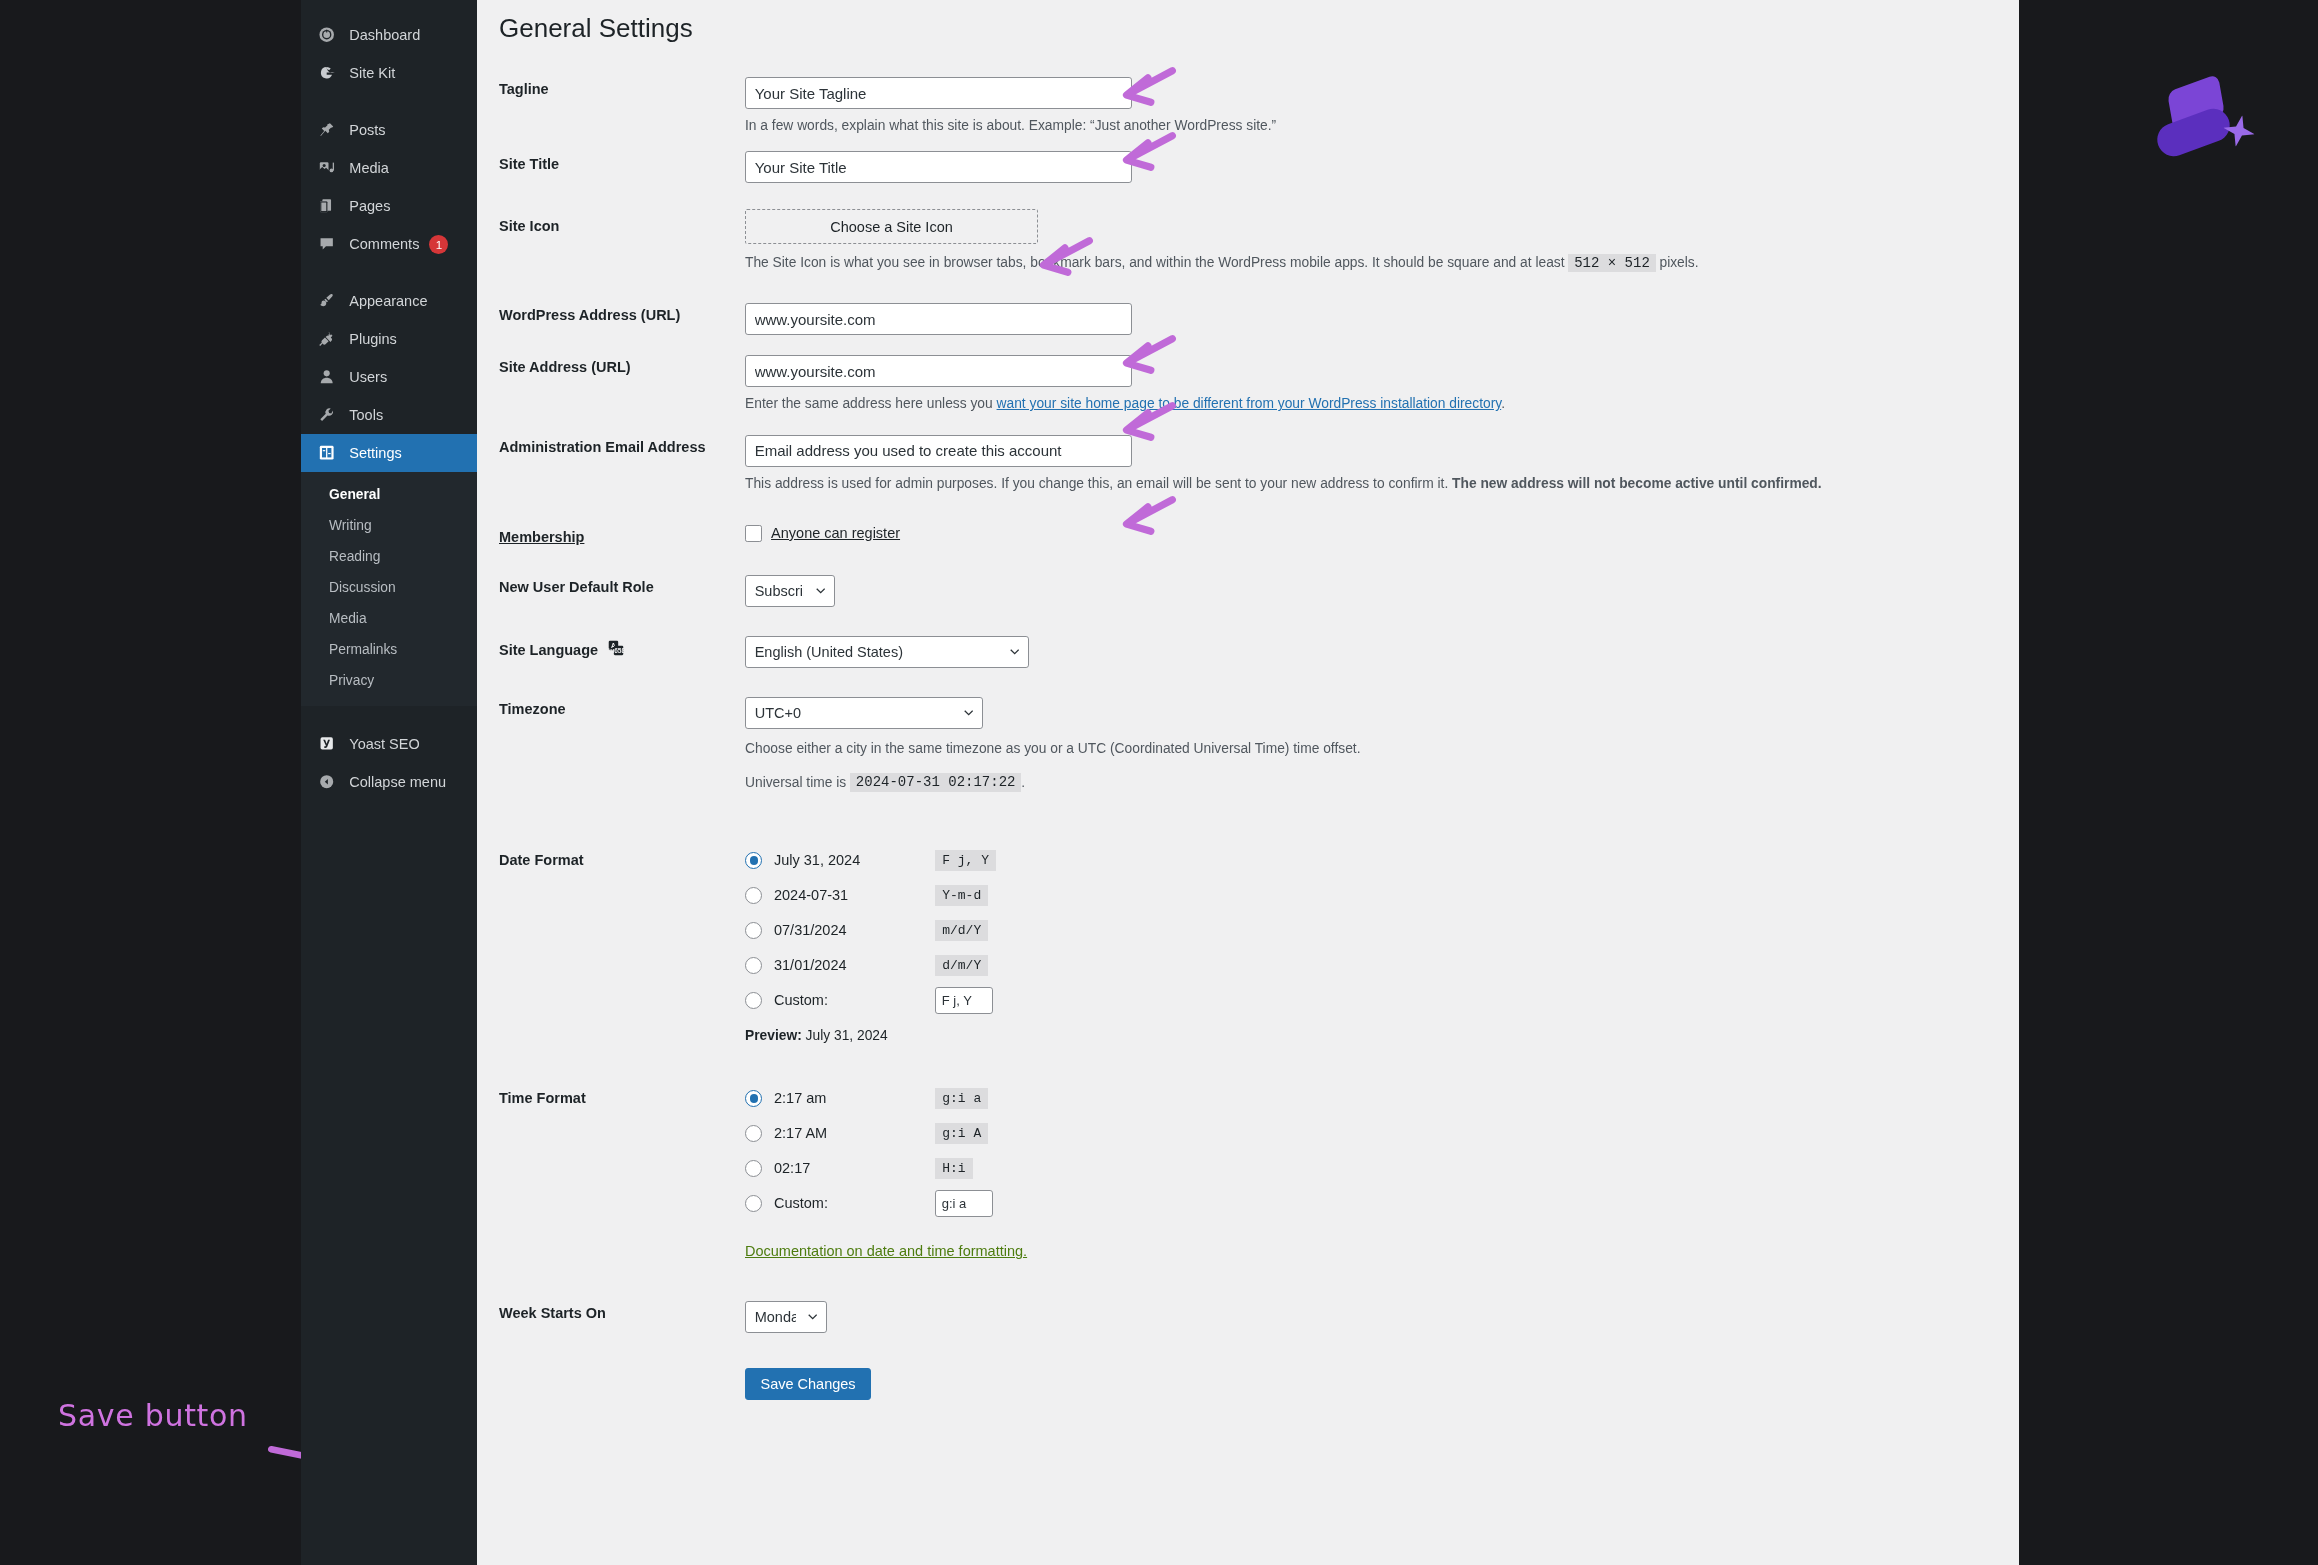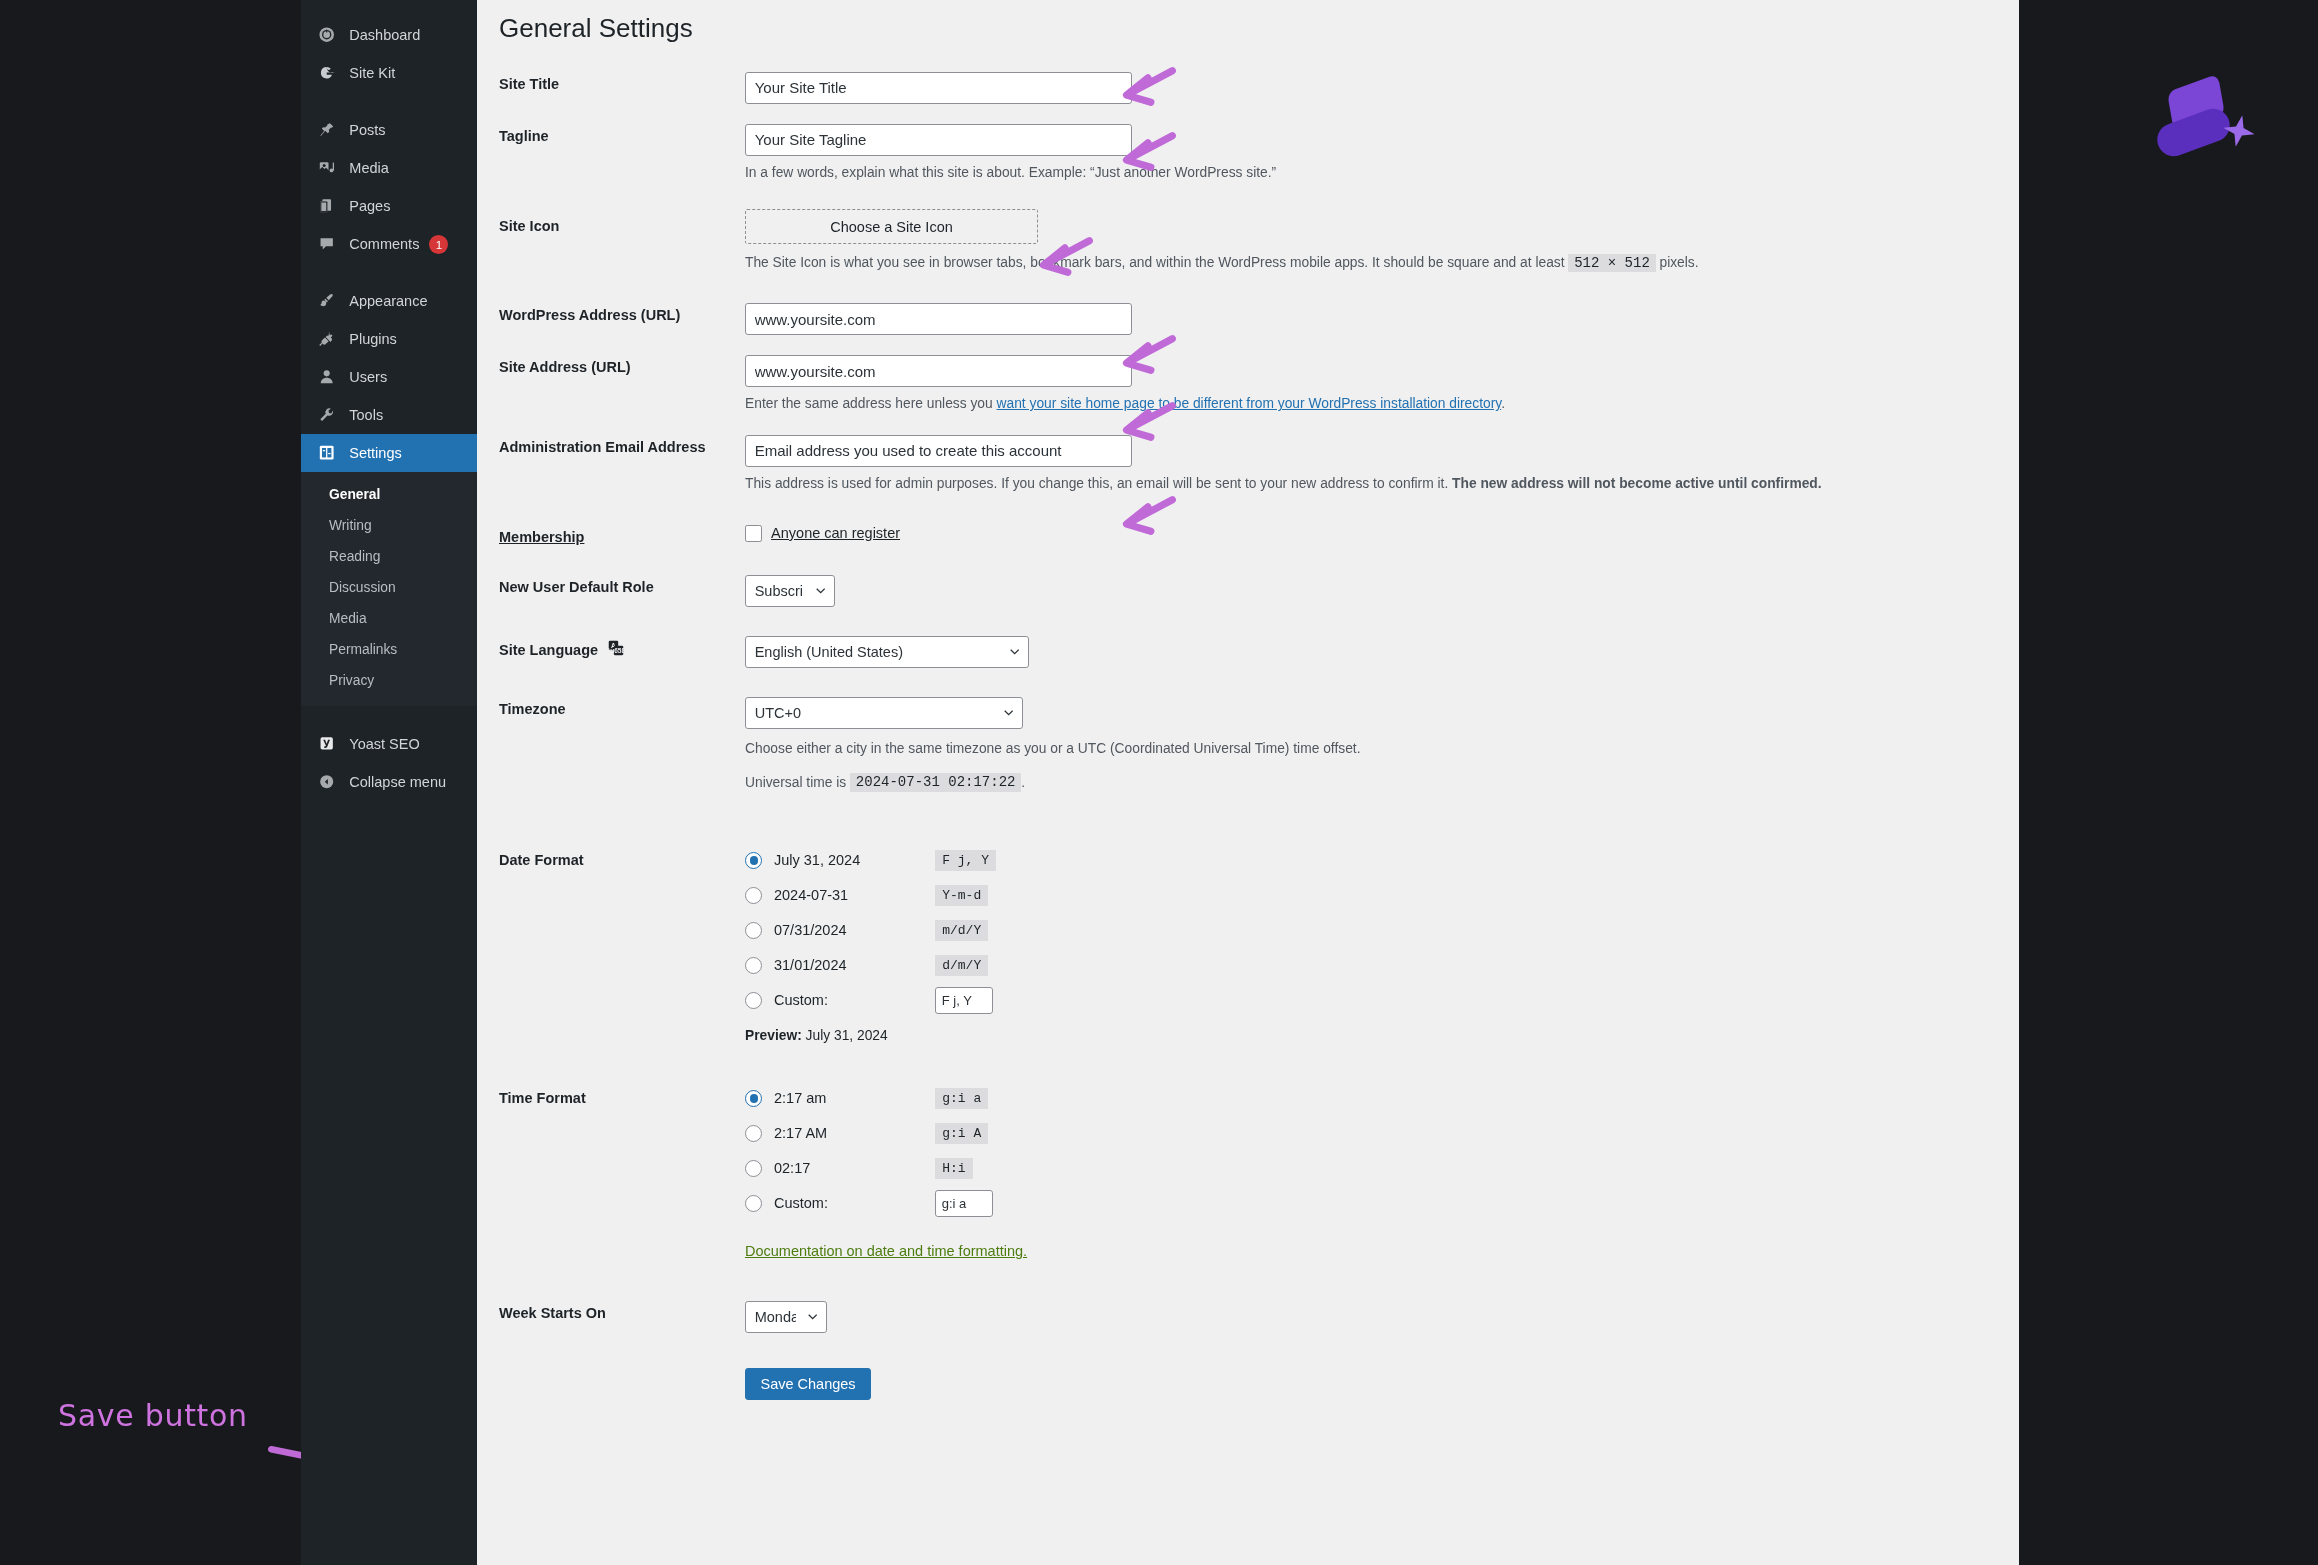--- a/index.html
+++ b/index.html
@@ -339,32 +339,32 @@
     </div>
 
   </div>
 
   <div class="content">
 
     <div class="page-title">General Settings</div>
 
     <div class="form">
 
+      <div class="row" style="margin-top:20px;">
+        <div class="th">Tagline</div>
+        <div class="td">
+          <input class="txt" type="text" value="Your Site Tagline" style="">
+          <div class="desc" style="margin-top:7.2px;">In a few words, explain what this site is about. Example: “Just another WordPress site.”</div>
+        </div>
+      </div>
+
       <div class="row" style="margin-top:14.5px;">
         <div class="th">Site Title</div>
         <div class="td">
           <input class="txt" type="text" value="Your Site Title" style="">
-        </div>
-      </div>
-
-      <div class="row" style="margin-top:20px;">
-        <div class="th">Tagline</div>
-        <div class="td">
-          <input class="txt" type="text" value="Your Site Tagline" style="">
-          <div class="desc" style="margin-top:7.2px;">In a few words, explain what this site is about. Example: “Just another WordPress site.”</div>
         </div>
       </div>
 
       <div class="row" style="margin-top:26px;">
         <div class="th" style="padding-top:8.7px;">Site Icon</div>
         <div class="td">
           <button class="choose-icon-btn">Choose a Site Icon</button>
           <div class="desc" style="margin-top:8.7px;">
             <span>The Site Icon is what you see in browser tabs, bookmark bars, and within the WordPress mobile apps. It should be square and at least</span>
             <span class="code">512 × 512</span>
@@ -447,21 +447,21 @@
               <path d="M1 1l5.5 5.5L12 1" stroke="#2c3338" stroke-width="1.8" fill="none"></path>
             </svg>
           </span>
         </div>
       </div>
 
       <div class="row" style="margin-top:29px;">
         <div class="th">Timezone</div>
         <div class="td">
           <span class="sel-wrap">
-            <select class="sel" style="width:278px;">
+            <select class="sel" style="width:238px;">
               <option>UTC+0</option>
             </select>
             <svg class="chev" viewBox="0 0 13 8">
               <path d="M1 1l5.5 5.5L12 1" stroke="#2c3338" stroke-width="1.8" fill="none"></path>
             </svg>
           </span>
           <div class="desc" style="margin-top:10px;">Choose either a city in the same timezone as you or a UTC (Coordinated Universal Time) time offset.</div>
           <div class="desc" style="margin-top:13px;">
             <span>Universal time is</span>
             <span class="code">2024-07-31 02:17:22</span><span>.</span>

